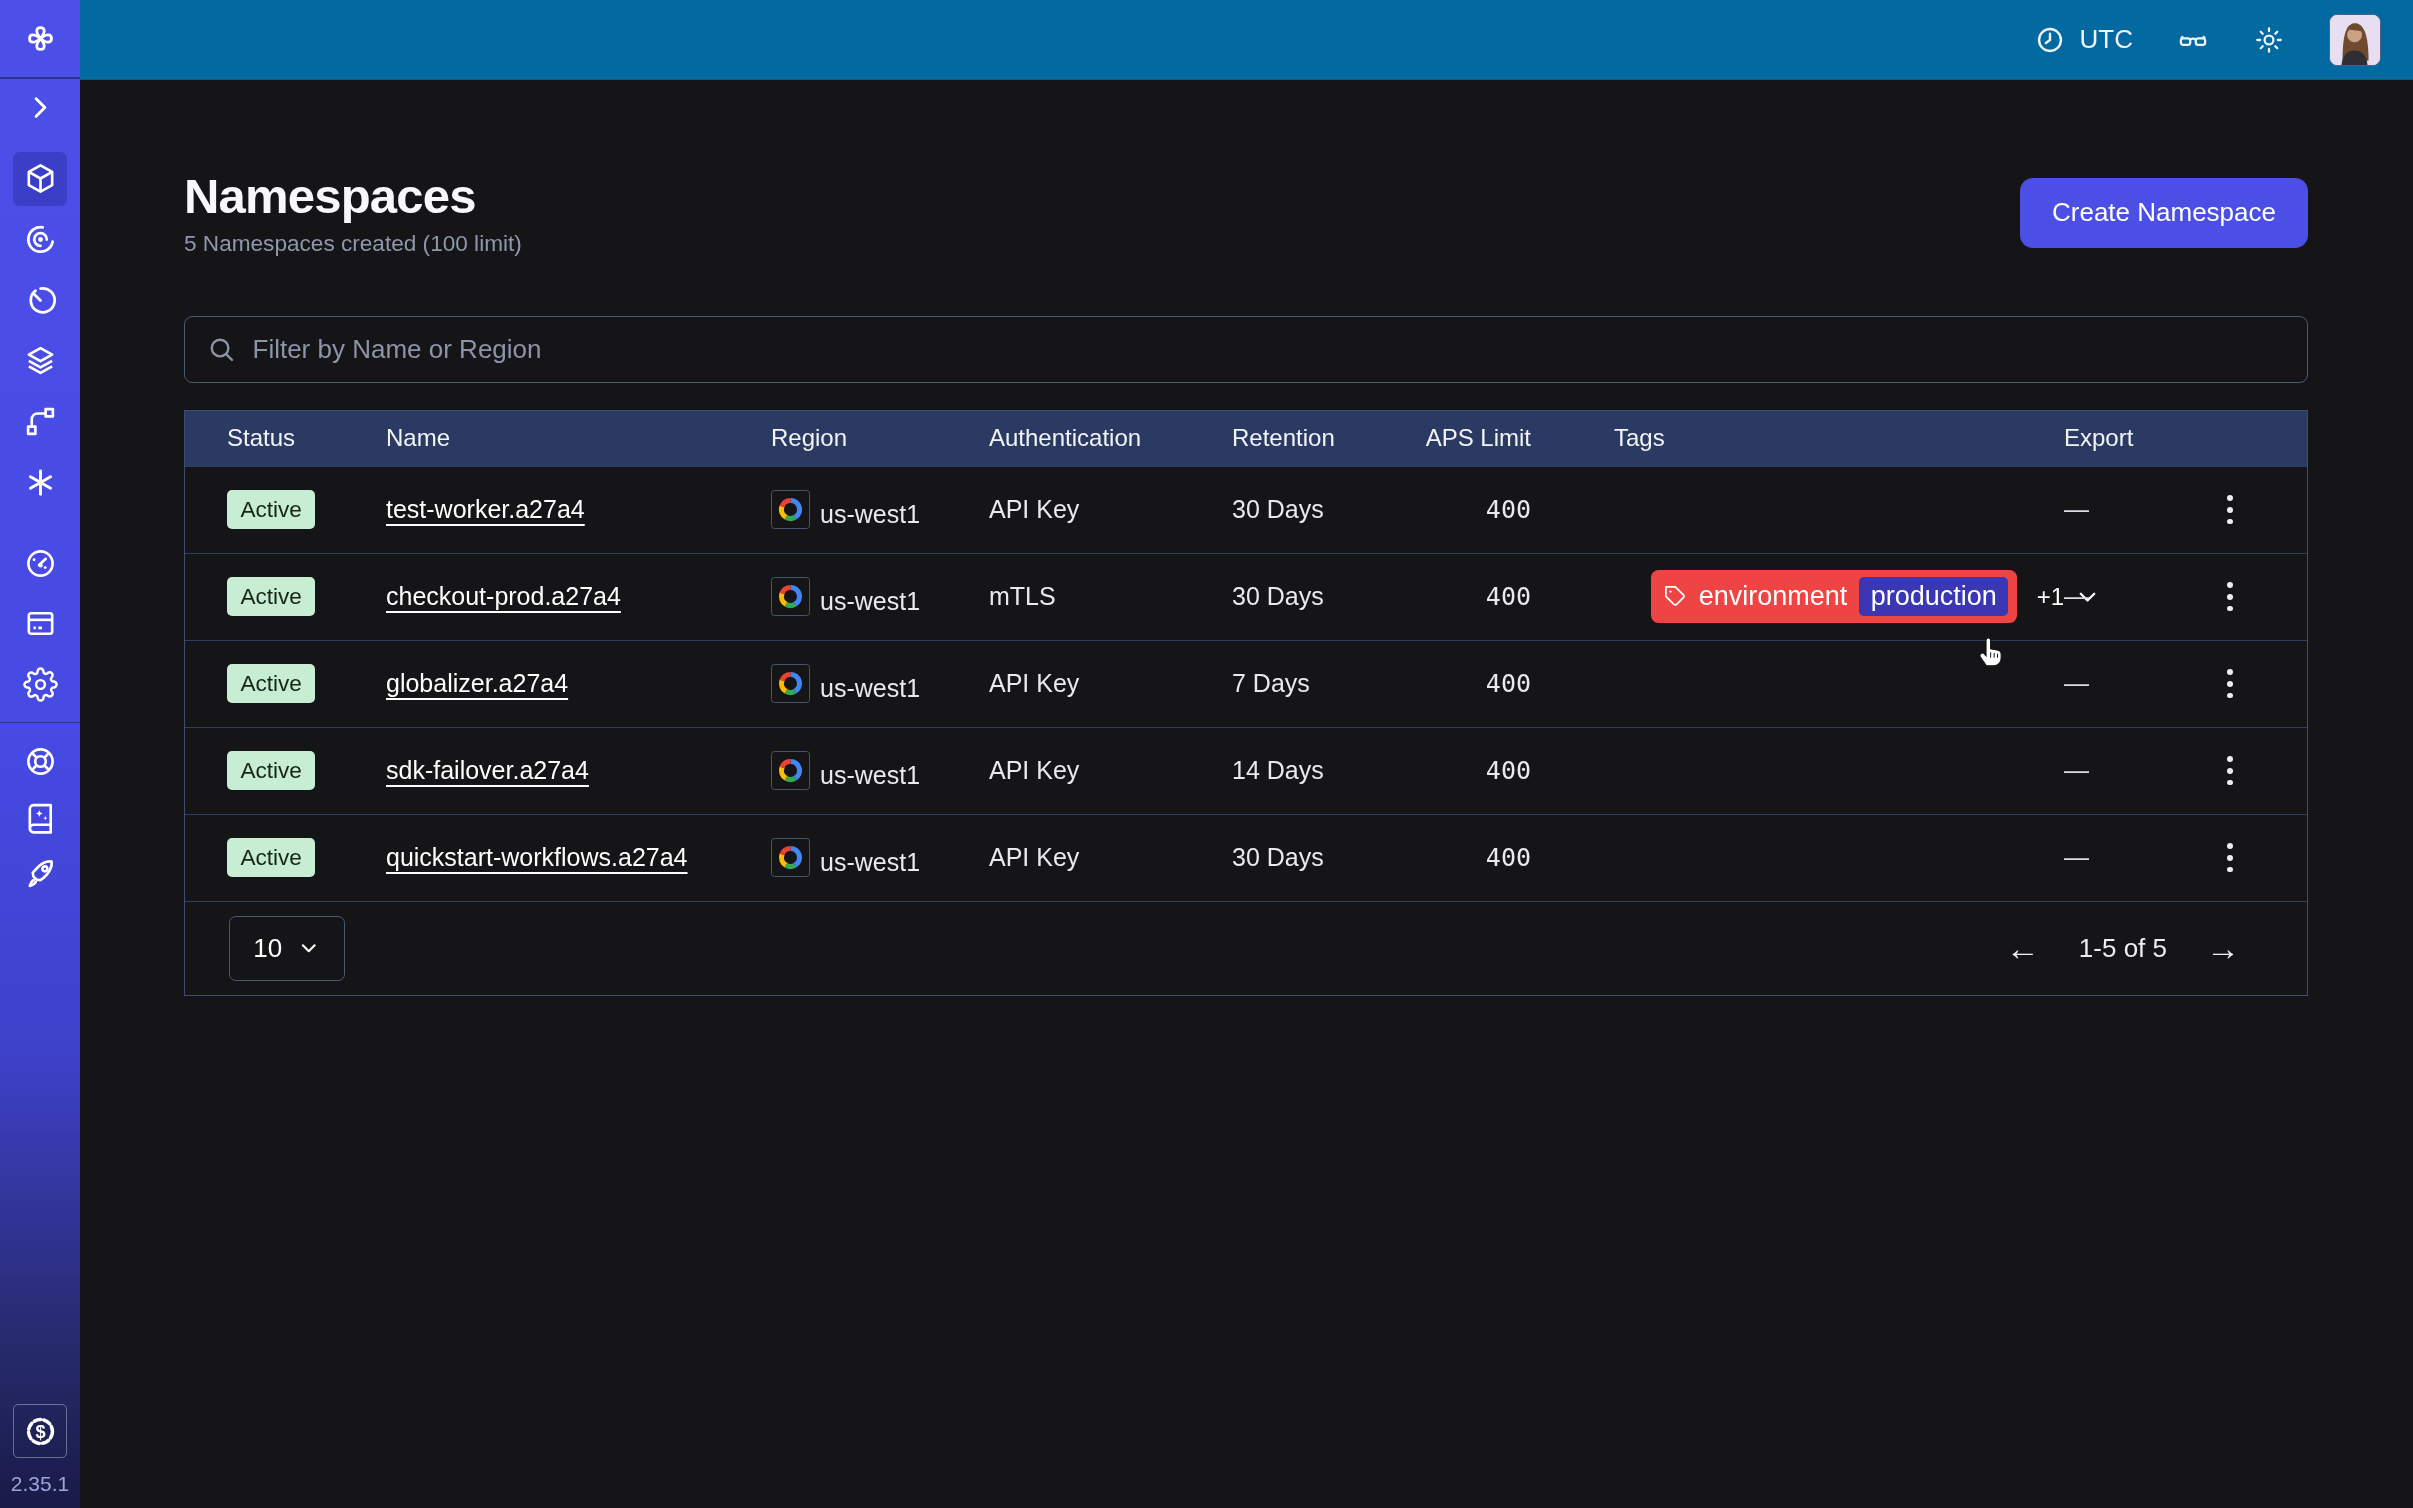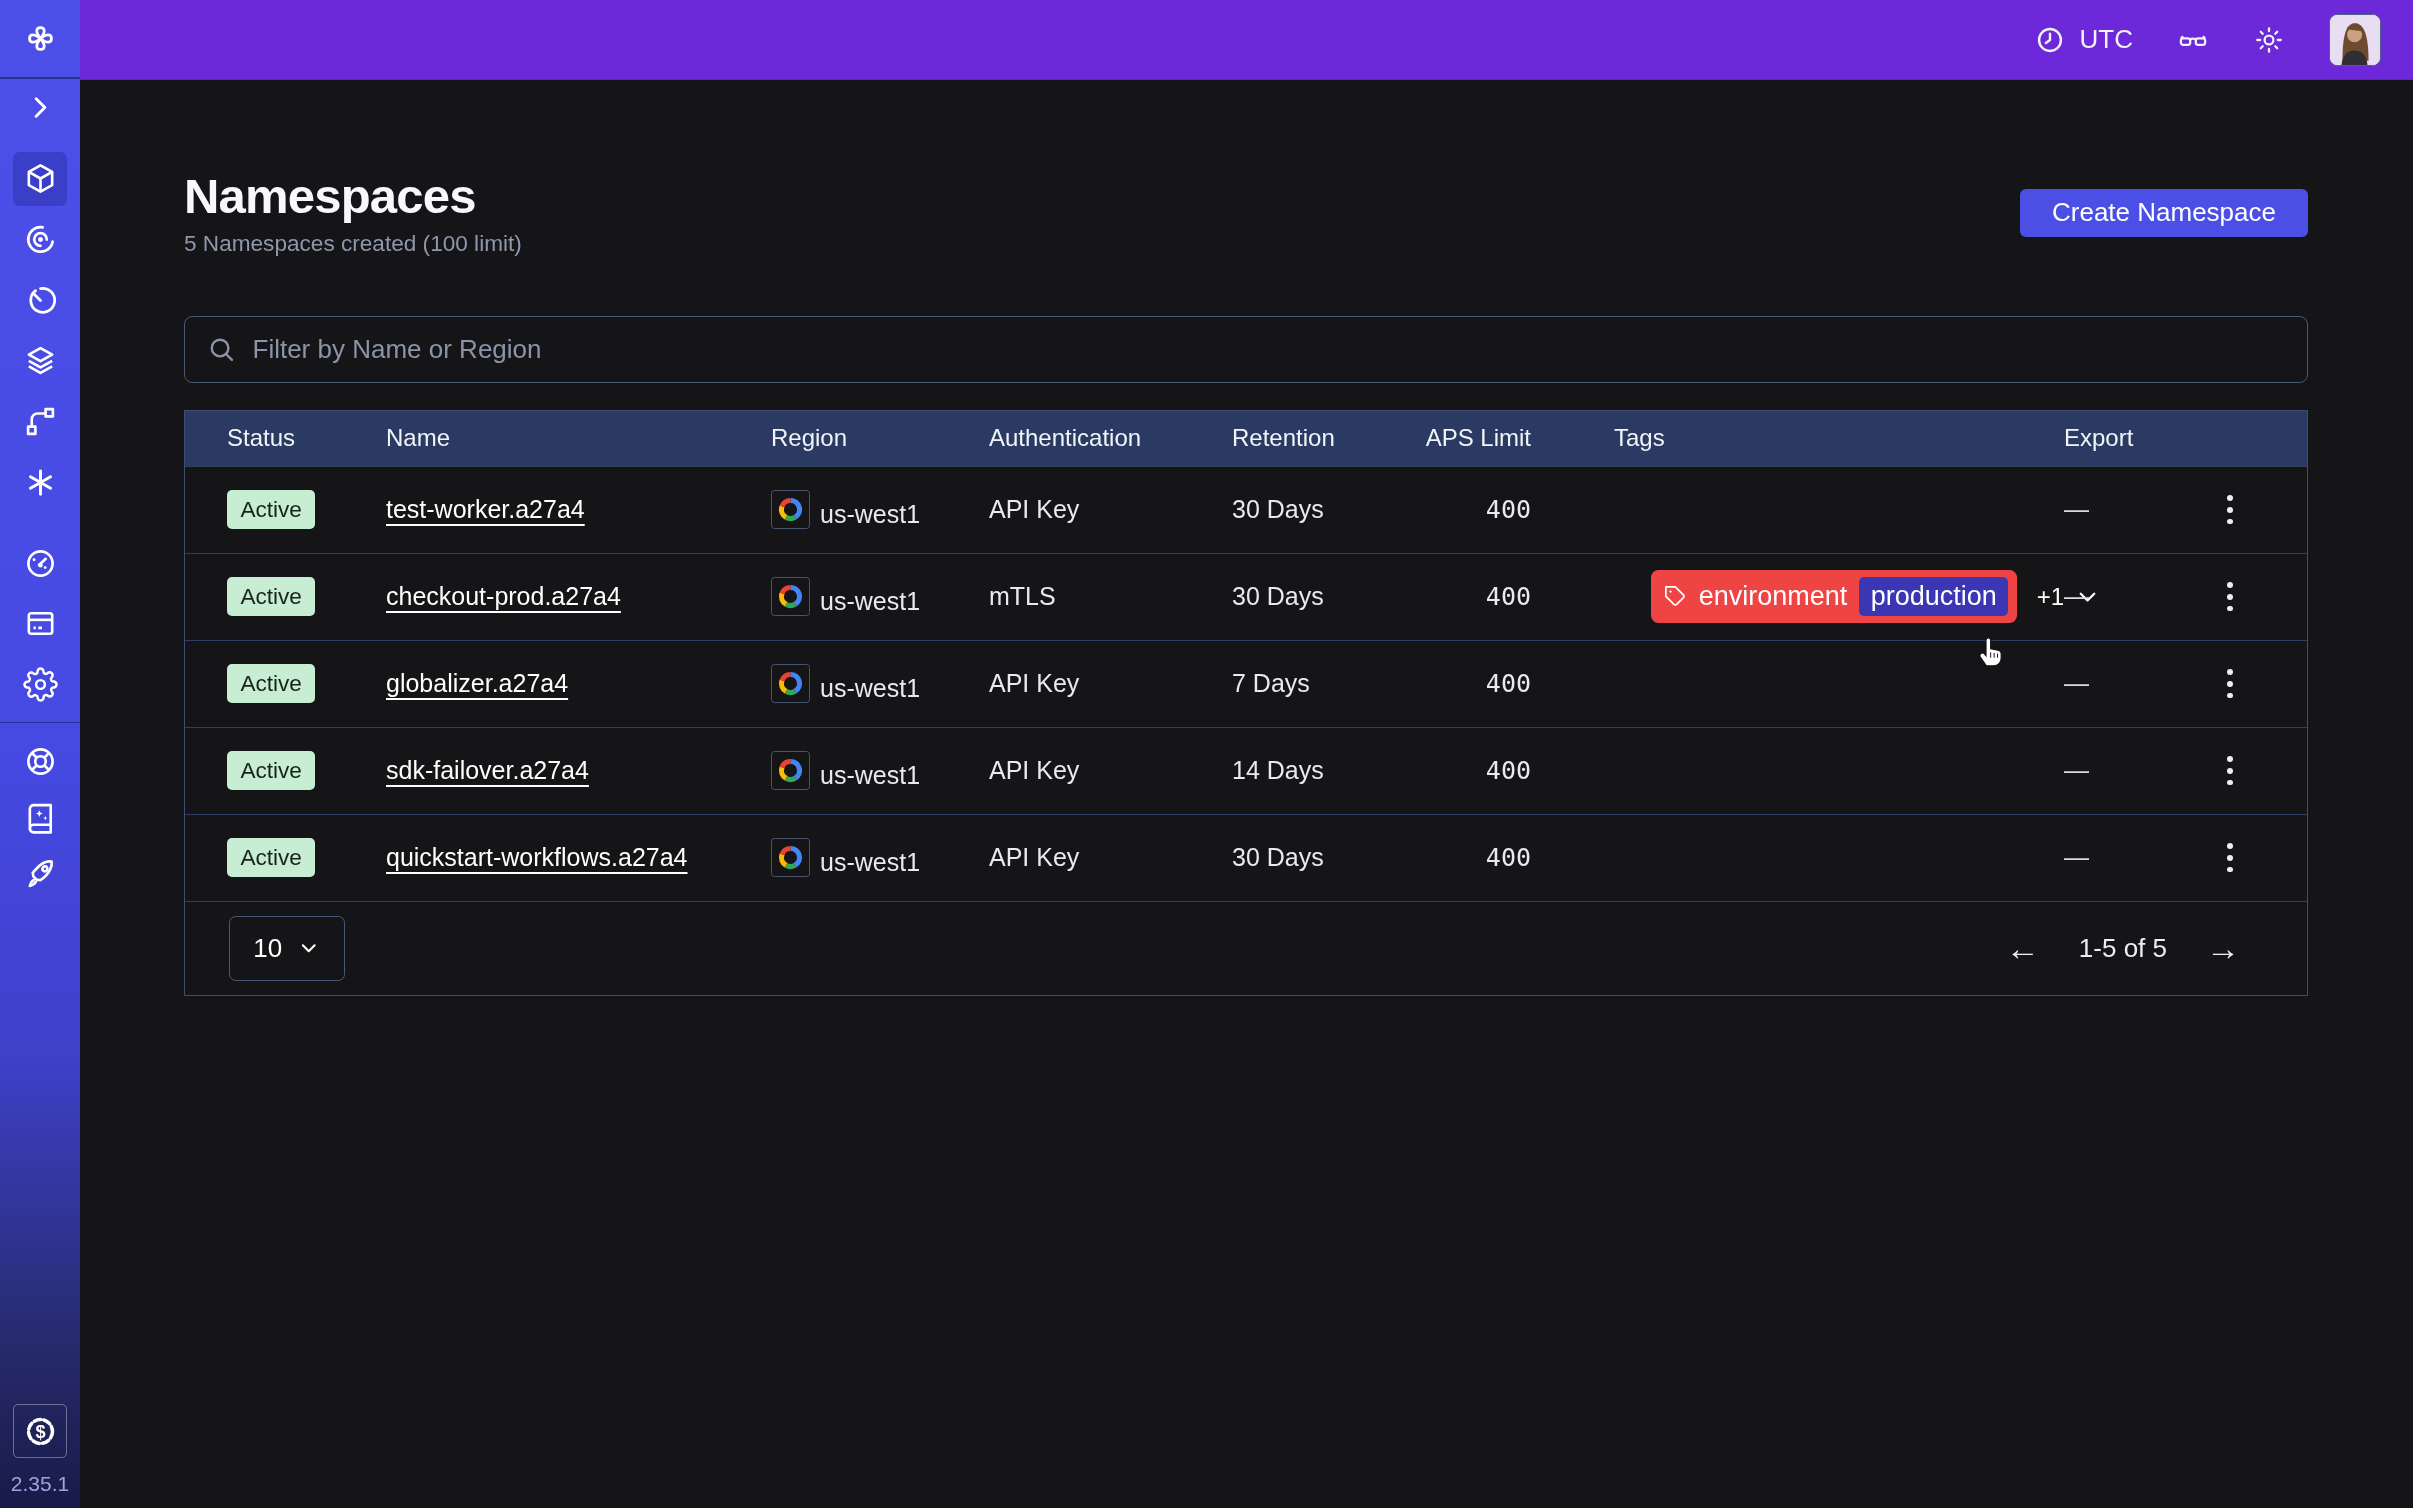--- a/index.html
+++ b/index.html
@@ -22,36 +22,36 @@
   .side-divider{width:100%;height:1.7px;background:rgba(0,0,0,.35);flex:0 0 auto;margin-top:10px;}
   .side-badge{
     position:absolute;bottom:50px;left:13.4px;width:54px;height:54px;border-radius:5px;
     border:1.7px solid rgba(255,255,255,.35);display:flex;align-items:center;justify-content:center;
   }
   .side-badge svg{width:35px;height:35px;}
   .side-version{position:absolute;bottom:11.7px;width:100%;text-align:center;font-size:21px;color:#9da3da;}
   
   .main{flex:1;display:flex;flex-direction:column;min-width:0;}
   .topbar{
-    height:80px;flex:0 0 80px;border-bottom:1.7px solid #3d4965;background:#6d28d9;
+    height:80px;flex:0 0 80px;border-bottom:1.7px solid #3d4965;background:#0369a1;
     display:flex;align-items:center;justify-content:flex-end;padding-right:32px;gap:44px;
   }
   .tz{display:flex;align-items:center;gap:13.4px;font-size:26px;color:#f2f3f5;}
   .topbar svg{width:32px;height:32px;display:block;}
   .avatar{
     width:52px;height:52px;border-radius:8.4px;border:1.7px solid #51608a;overflow:hidden;
     background:#e8def2;position:relative;
   }
   .avatar svg{width:100%;height:100%;}
   .content{padding:89px 105px 0 104px;}
   .page-head{display:flex;align-items:center;justify-content:space-between;}
   h1{margin:0;font-size:49px;font-weight:600;letter-spacing:-0.8px;color:#f7f8fa;line-height:55px;}
   .subtitle{margin-top:6.7px;font-size:22.6px;color:#8e97ab;}
   .create-btn{
-    background:#4b4fe5;color:#fff;border:none;border-radius:6px;height:48px;padding:1px 32px;
+    background:#4b4fe5;color:#fff;border:none;border-radius:13px;height:70px;padding:1px 32px;
     font-size:26px;font-family:inherit;cursor:pointer;
   }
   
   .search{
     margin-top:59px;height:67px;border:1.7px solid #4c5a78;border-radius:8.4px;
     display:flex;align-items:center;padding:0 22px;gap:15px;background:transparent;
   }
   .search svg{width:28.5px;height:28.5px;flex:0 0 auto;}
   .search input{
     flex:1;background:transparent;border:none;outline:none;color:#e9ebf0;

